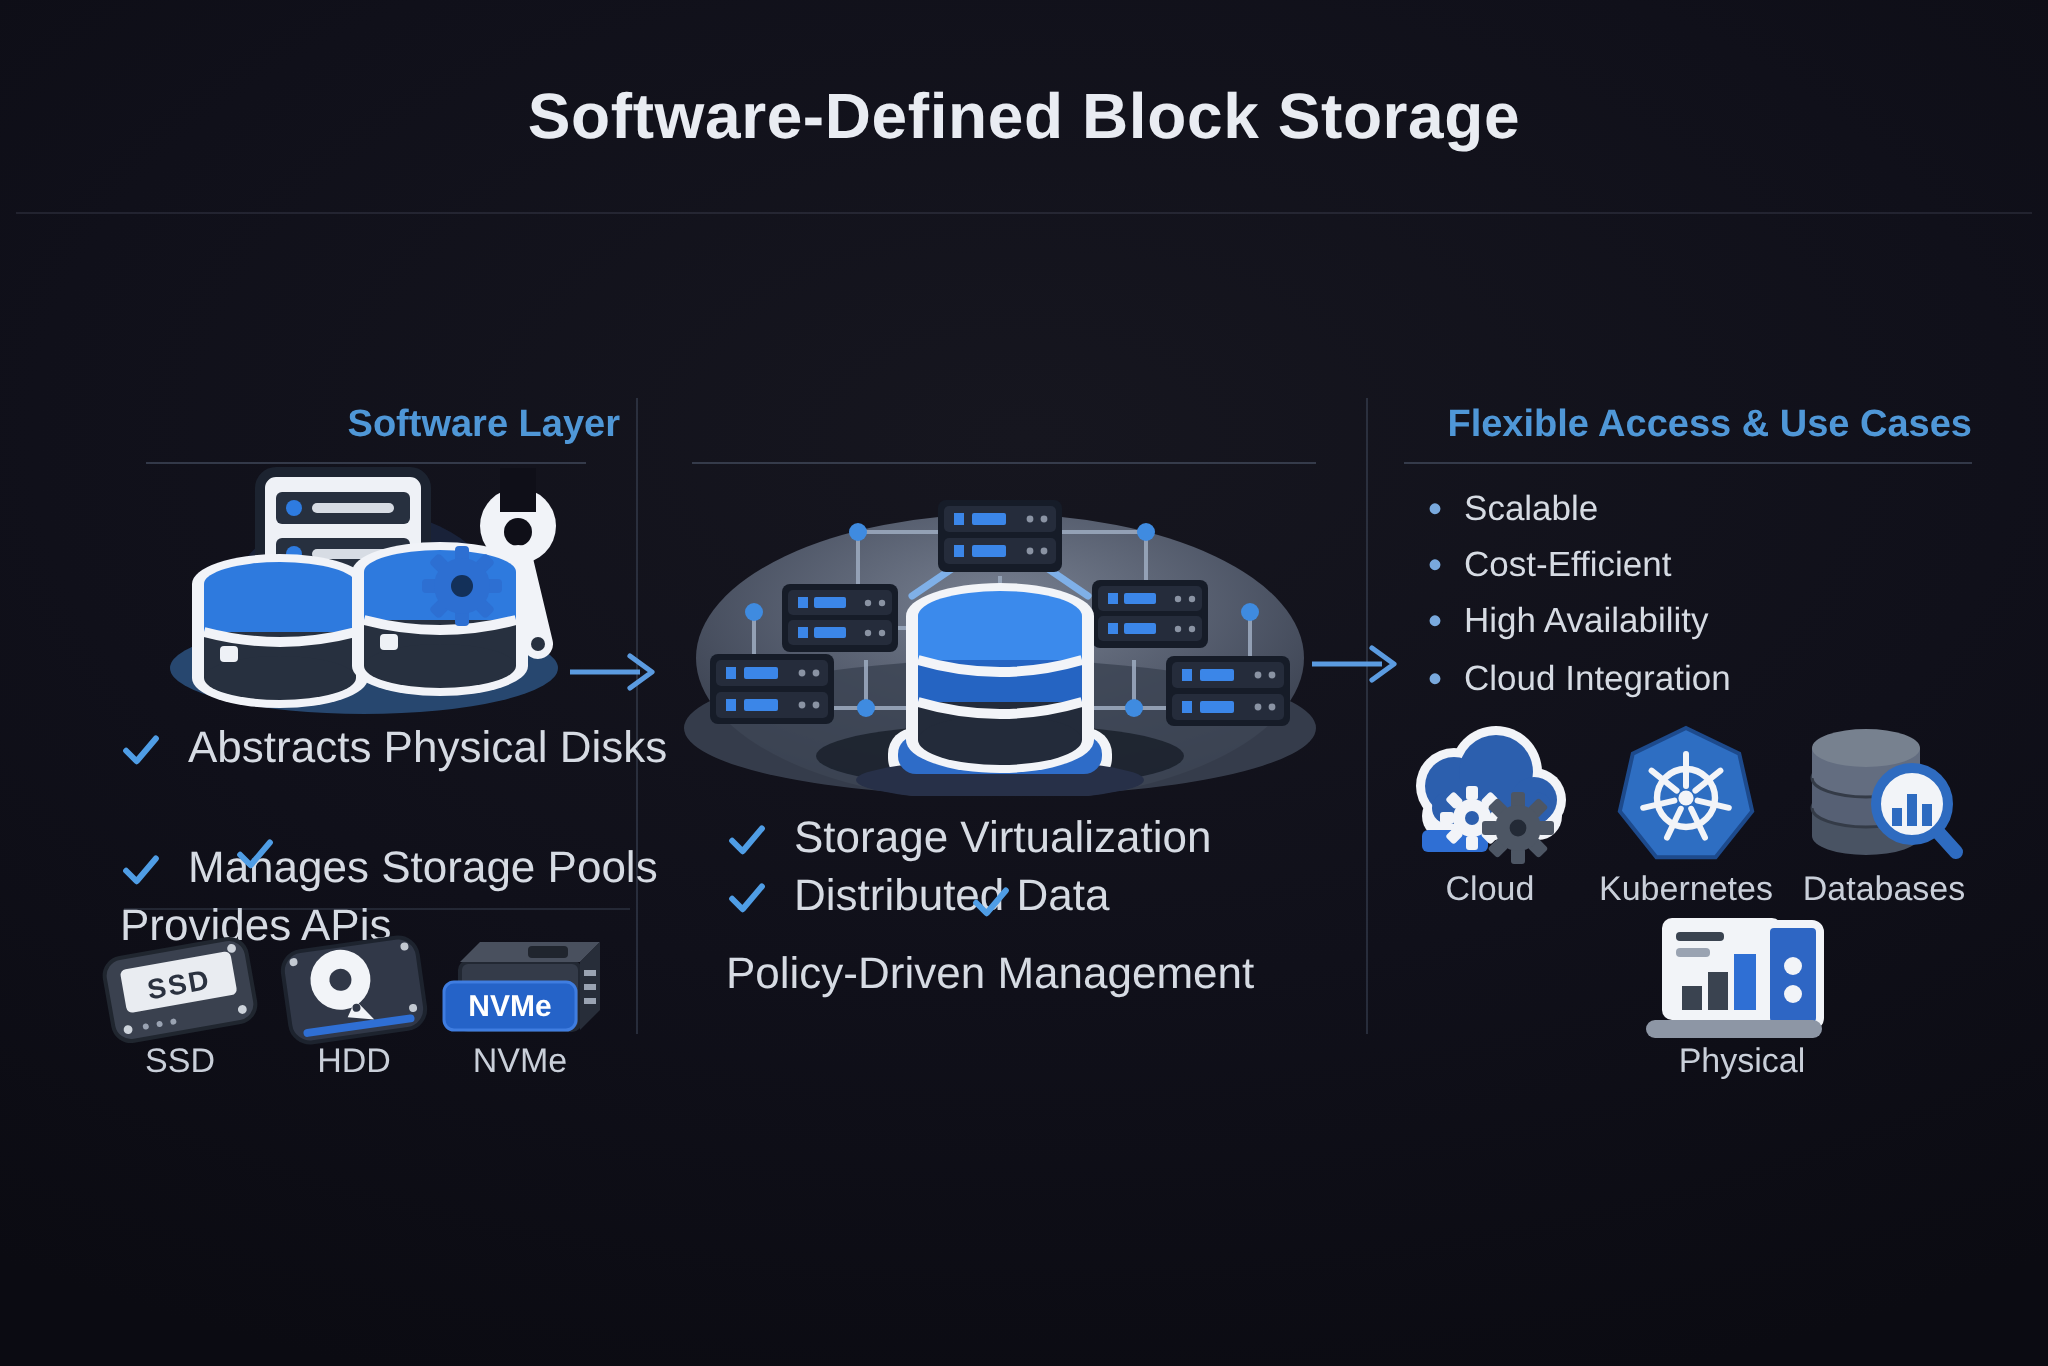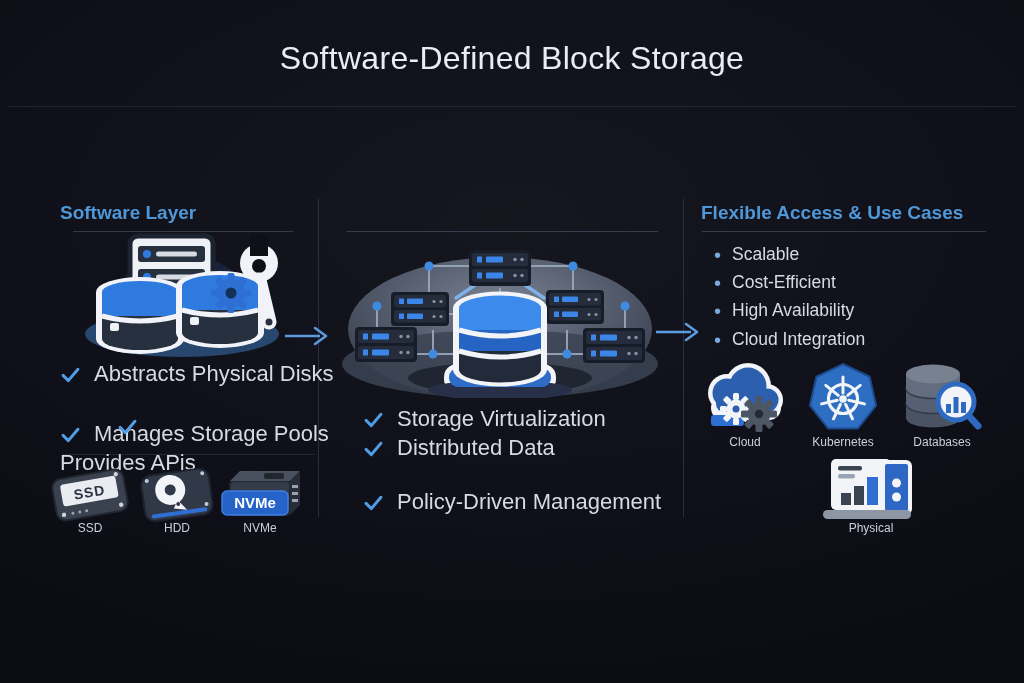--- a/index.html
+++ b/index.html
@@ -4,31 +4,31 @@
 <style>
   html,body{margin:0;padding:0;background:#000;}
   .canvas{
     position:relative;width:1024px;height:683px;overflow:hidden;
     background:radial-gradient(ellipse 900px 500px at 50% 32%, #16161f 0%, #10101a 55%, #0b0b12 100%);
     font-family:"Liberation Sans", sans-serif;
   }
   .abs{position:absolute;}
   .title{
     position:absolute;top:40px;left:0;width:100%;text-align:center;
-    font-size:32px;font-weight:400;color:#e9ecf2;letter-spacing:.3px;
+    font-size:32px;font-weight:700;color:#e9ecf2;letter-spacing:.3px;
   }
   .top-rule{position:absolute;top:106px;left:8px;width:1008px;height:1px;background:rgba(160,172,198,.13);}
-  .col-header{position:absolute;font-size:19px;font-weight:700;color:#4f97d7;text-align:left;}
+  .col-header{position:absolute;font-size:19px;font-weight:700;color:#4f97d7;text-align:right;}
   .header-rule{position:absolute;height:1px;background:rgba(140,160,195,.28);}
   .v-divider{position:absolute;width:1px;background:rgba(128,148,180,.22);}
   .h-sep{position:absolute;height:1px;background:rgba(128,148,180,.18);}
   .check-row{position:absolute;display:flex;align-items:center;gap:13px;color:#d6dbe3;font-size:22px;}
   .bullet-row{position:absolute;display:flex;align-items:center;gap:11px;color:#d6dbe3;font-size:17.5px;}
   .bullet-dot{color:#79a9dd;font-size:20px;line-height:1;}
-  .cap{position:absolute;width:120px;text-align:center;font-size:12px;color:#c9cfd9;}
+  .cap{position:absolute;width:120px;text-align:center;font-size:17px;color:#c9cfd9;}
 </style>
 </head>
 <body>
 
 <div class="canvas">
 
   <div class="title">Software-Defined Block Storage</div>
   <div class="top-rule"></div>
 
   <div class="col-header" style="left:60px;top:202px;width:250px;">Software Layer</div>
@@ -300,21 +300,21 @@
         <path d="M3.5 13 L9.5 19 L20.5 6" stroke="#4f9de5" stroke-width="3.4" fill="none" stroke-linecap="round" stroke-linejoin="round"></path>
       </svg>
     <span>Distributed Data</span>
   </div>
   <div class="check-row" style="left:363px;top:406px;">
     <svg width="21" height="21" viewBox="0 0 24 24">
         <path d="M3.5 13 L9.5 19 L20.5 6" stroke="#4f9de5" stroke-width="3.4" fill="none" stroke-linecap="round" stroke-linejoin="round"></path>
       </svg>
     <span>Storage Virtualization</span>
   </div>
-  <div class="check-row" style="left:363px;top:489px;">
+  <div class="check-row" style="left:363px;top:440px;flex-direction:column;">
     <svg width="21" height="21" viewBox="0 0 24 24">
         <path d="M3.5 13 L9.5 19 L20.5 6" stroke="#4f9de5" stroke-width="3.4" fill="none" stroke-linecap="round" stroke-linejoin="round"></path>
       </svg>
     <span>Policy-Driven Management</span>
   </div>
 
   <div class="bullet-row" style="left:714px;top:244px;">
     <span class="bullet-dot">•</span>
     <span>Scalable</span>
   </div>

